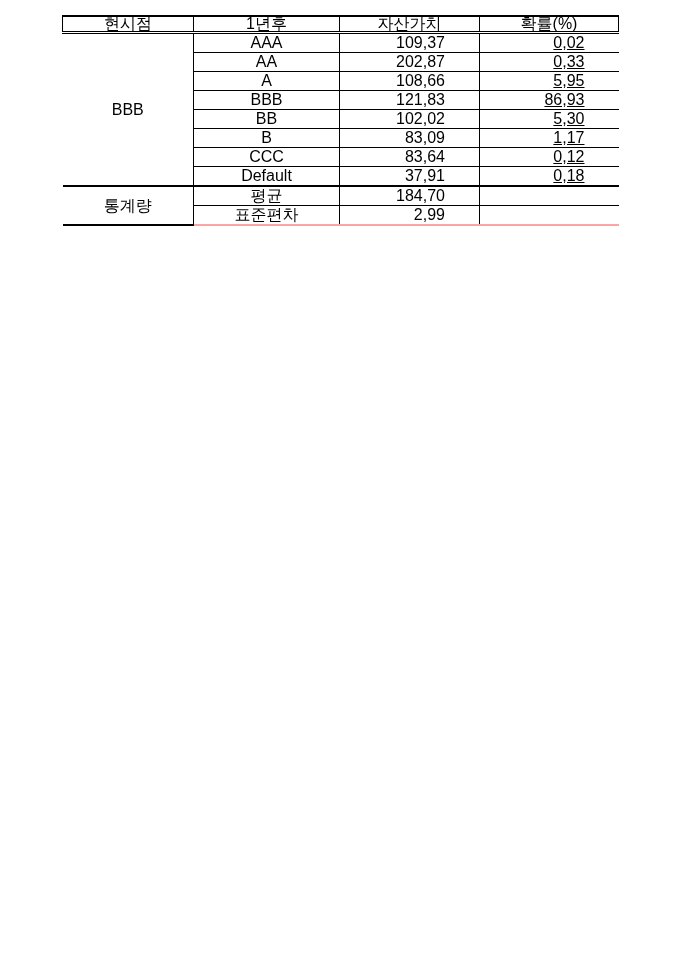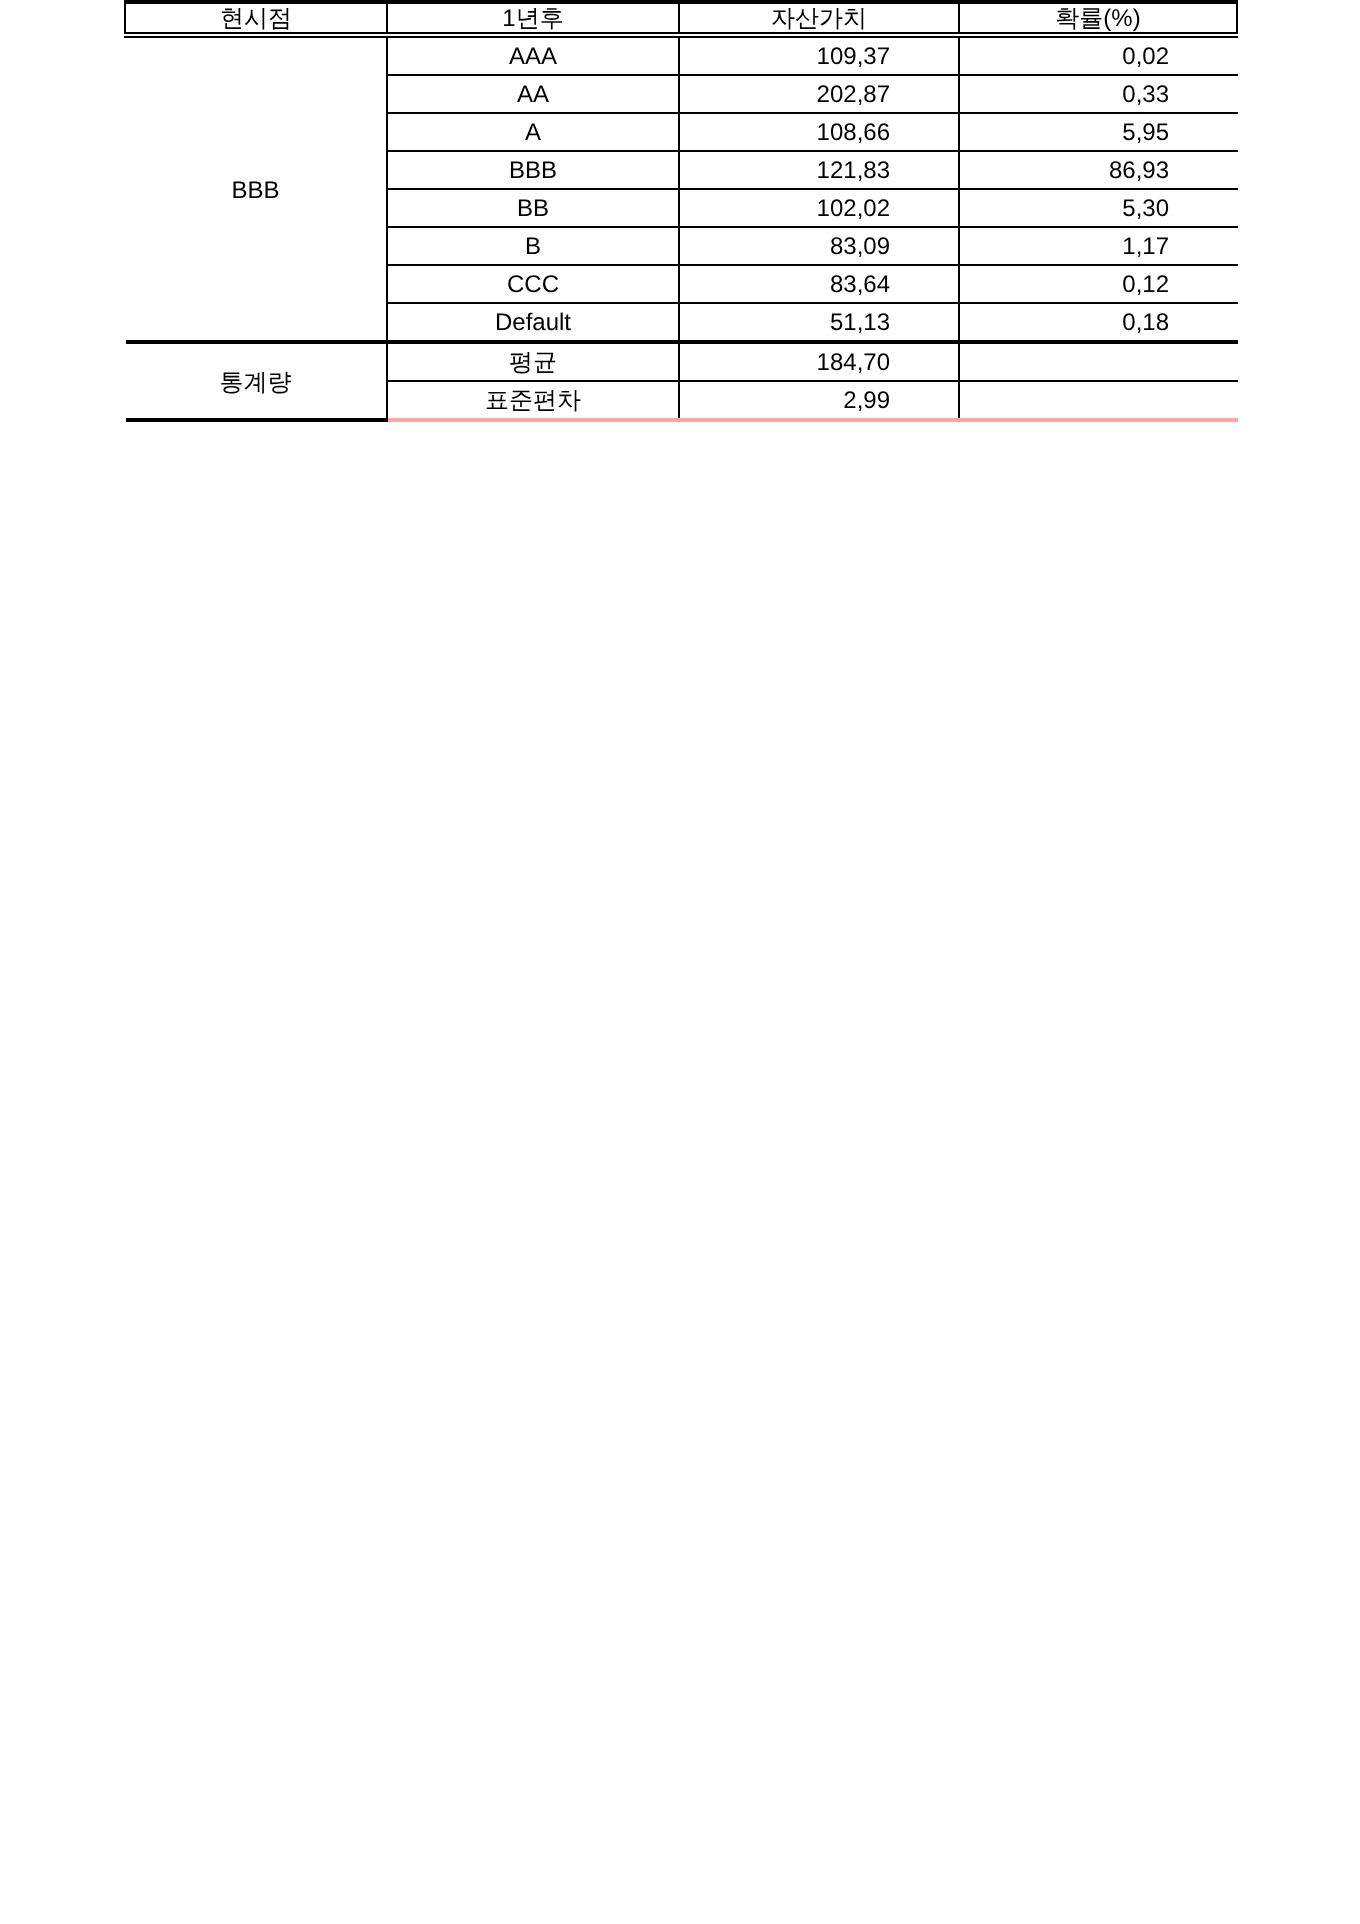--- a/index.html
+++ b/index.html
@@ -18,23 +18,23 @@
     text-align: center;
     font-family: "Liberation Serif", serif;
     font-weight: bold;
     font-size: 21px;
     line-height: 28px;
     letter-spacing: 0.5px;
   }
   table.asset-table {
     border-collapse: collapse;
     table-layout: fixed;
-    margin: 0 0 0 62px;
+    margin: 15px 0 0 62px;
     width: 556px;
-    font-size: 12px;
+    font-size: 16px;
   }
   .asset-table th,
   .asset-table td {
     padding: 0;
     text-align: center;
     vertical-align: middle;
     font-weight: normal;
     overflow: hidden;
     white-space: nowrap;
   }
@@ -46,21 +46,21 @@
     border-left: 1px solid #000;
     border-right: 1px solid #000;
   }
   .asset-table td {
     height: 18px;
     line-height: 18px;
     border-left: 1px solid #000;
     border-right: 1px solid #000;
     border-bottom: 1px solid #000;
   }
-  .asset-table td:last-child { border-right: 0; }
+  .asset-table td:last-child { border-right: 0; text-decoration: underline; }
   .asset-table td.merge-cell {
     border-left: 0;
     border-bottom: 2px solid #000;
   }
   .asset-table tr.section-end td { border-bottom: 2px solid #000; }
   .asset-table tr.table-end td { border-bottom: 2px solid #fca5a5; }
   .asset-table td.num {
     text-align: right;
     padding-right: 34px;
   }
@@ -118,21 +118,21 @@
         <td class="num">83,09</td>
         <td class="num">1,17</td>
       </tr>
       <tr>
         <td>CCC</td>
         <td class="num">83,64</td>
         <td class="num">0,12</td>
       </tr>
       <tr class="section-end">
         <td>Default</td>
-        <td class="num">51,13</td>
+        <td class="num">37,91</td>
         <td class="num">0,18</td>
       </tr>
       <tr>
         <td class="merge-cell" rowspan="2">통계량</td>
         <td>평균</td>
         <td class="num">184,70</td>
         <td class="num"></td>
       </tr>
       <tr class="table-end">
         <td>표준편차</td>

